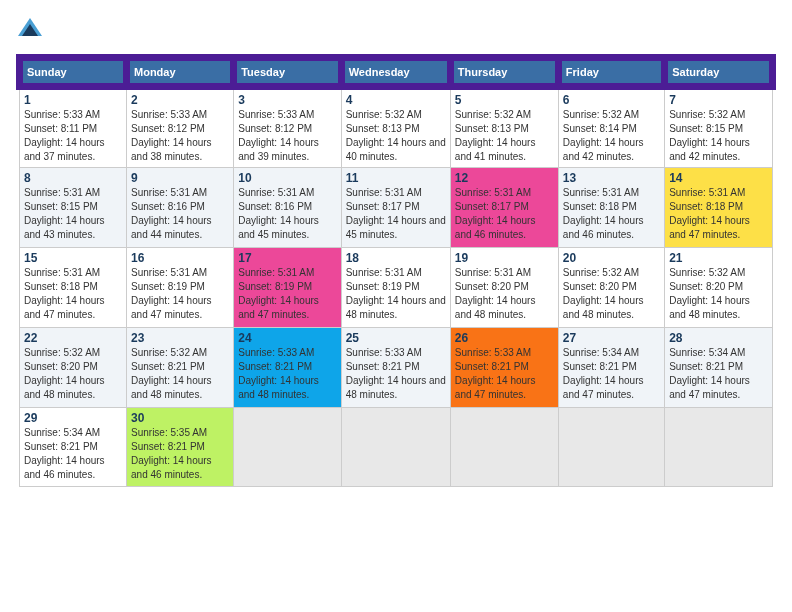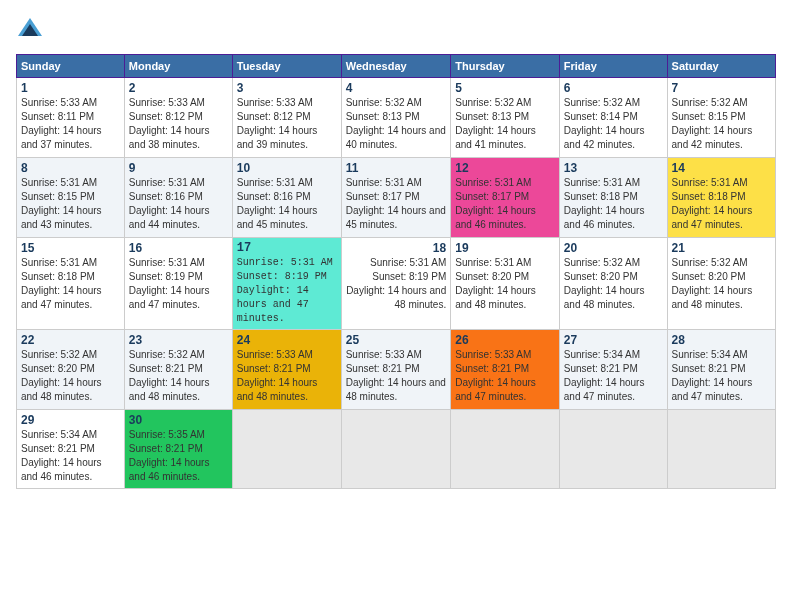--- a/index.html
+++ b/index.html
@@ -57,21 +57,21 @@
       border-collapse: collapse;
       font-size: 9.5px;
     }
     .calendar th {
       background: #3a6ea5;
       color: #fff;
       padding: 5px 4px;
       text-align: left;
       font-size: 11px;
       font-weight: bold;
-      border: 1px solid #4c1d95;
+      border: 7px solid #4c1d95;
     }
     .calendar td {
       border: 1px solid #ccc;
       vertical-align: top;
       padding: 3px 4px;
       width: 113px;
       height: 80px;
       background: #fff;
     }
     .calendar tr:nth-child(even) td {
@@ -256,29 +256,29 @@
         </div>
       </td>
           <td style="background: rgb(255, 255, 255);">
         <span class="day-num">16</span>
         <div class="day-info">
           <span>Sunrise: 5:31 AM</span><br>
           <span>Sunset: 8:19 PM</span><br>
           <span>Daylight: 14 hours and 47 minutes.</span>
         </div>
       </td>
-          <td style="background: #5eead4; font-family: Liberation Mono, monospace;">
+          <td style="background: #ec4899;">
         <span class="day-num">17</span>
         <div class="day-info">
           <span>Sunrise: 5:31 AM</span><br>
           <span>Sunset: 8:19 PM</span><br>
           <span>Daylight: 14 hours and 47 minutes.</span>
         </div>
       </td>
-          <td style="background: rgb(255, 255, 255); text-align: right;">
+          <td style="background: rgb(255, 255, 255);">
         <span class="day-num">18</span>
         <div class="day-info">
           <span>Sunrise: 5:31 AM</span><br>
           <span>Sunset: 8:19 PM</span><br>
           <span>Daylight: 14 hours and 48 minutes.</span>
         </div>
       </td>
           <td style="background: rgb(255, 255, 255);">
         <span class="day-num">19</span>
         <div class="day-info">
@@ -314,21 +314,21 @@
         </div>
       </td>
           <td style="background: rgb(240, 244, 248);">
         <span class="day-num">23</span>
         <div class="day-info">
           <span>Sunrise: 5:32 AM</span><br>
           <span>Sunset: 8:21 PM</span><br>
           <span>Daylight: 14 hours and 48 minutes.</span>
         </div>
       </td>
-          <td style="background: #eab308; margin-top: 9px;">
+          <td style="background: #0ea5e9; margin-top: 9px;">
         <span class="day-num">24</span>
         <div class="day-info">
           <span>Sunrise: 5:33 AM</span><br>
           <span>Sunset: 8:21 PM</span><br>
           <span>Daylight: 14 hours and 48 minutes.</span>
         </div>
       </td>
           <td style="background: rgb(240, 244, 248);">
         <span class="day-num">25</span>
         <div class="day-info">
@@ -364,21 +364,21 @@
         </tr>
         <tr class="last-row">
           <td style="background: rgb(255, 255, 255);">
         <span class="day-num">29</span>
         <div class="day-info">
           <span>Sunrise: 5:34 AM</span><br>
           <span>Sunset: 8:21 PM</span><br>
           <span>Daylight: 14 hours and 46 minutes.</span>
         </div>
       </td>
-          <td style="background: #22c55e;">
+          <td style="background: #bef264;">
         <span class="day-num">30</span>
         <div class="day-info">
           <span>Sunrise: 5:35 AM</span><br>
           <span>Sunset: 8:21 PM</span><br>
           <span>Daylight: 14 hours and 46 minutes.</span>
         </div>
       </td>
           <td class="empty-cell"></td>
           <td class="empty-cell"></td>
           <td class="empty-cell"></td>

